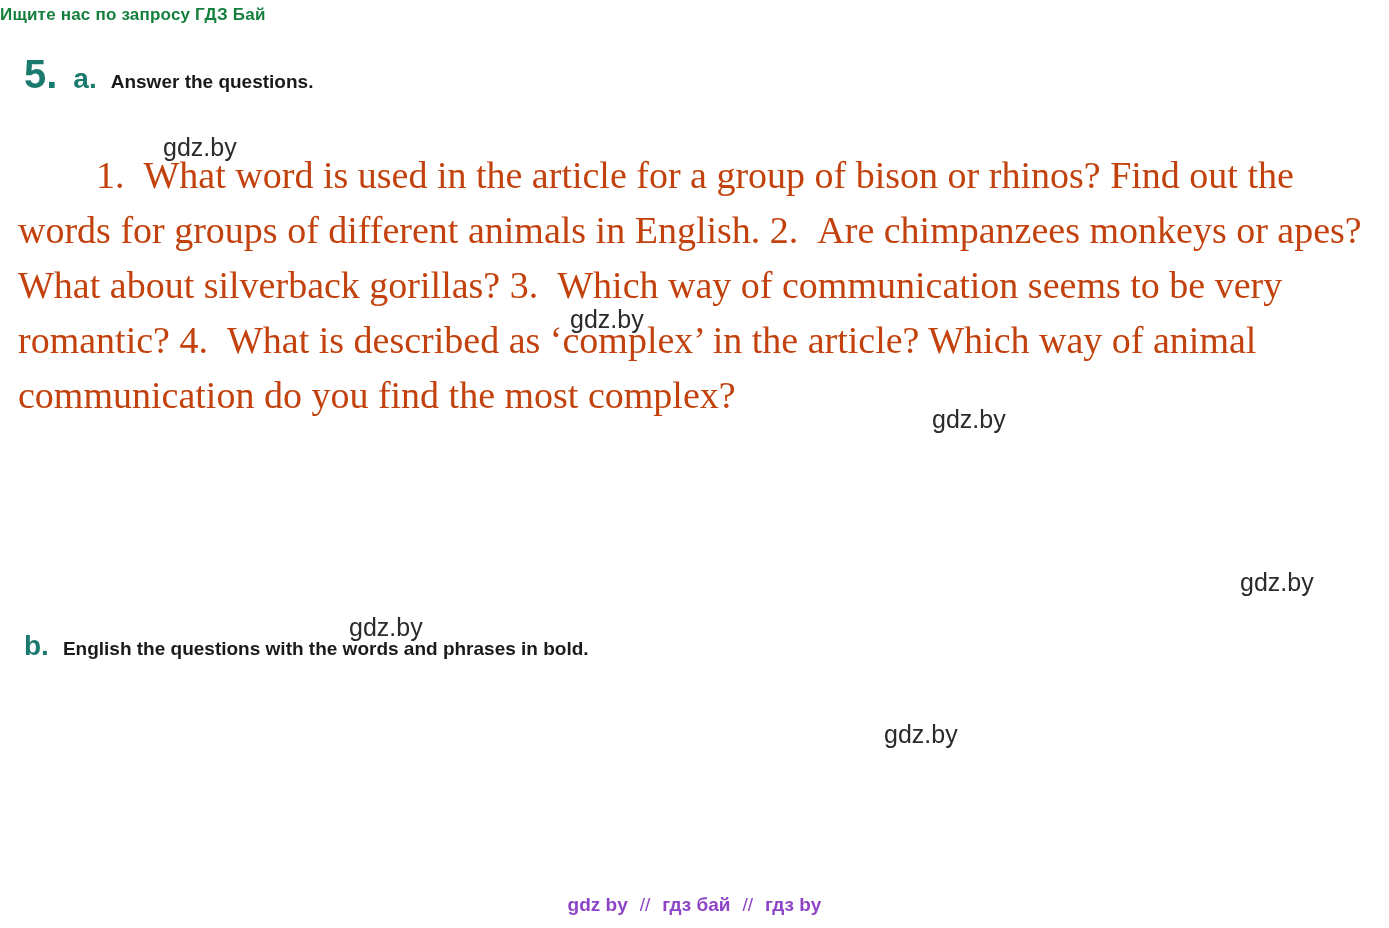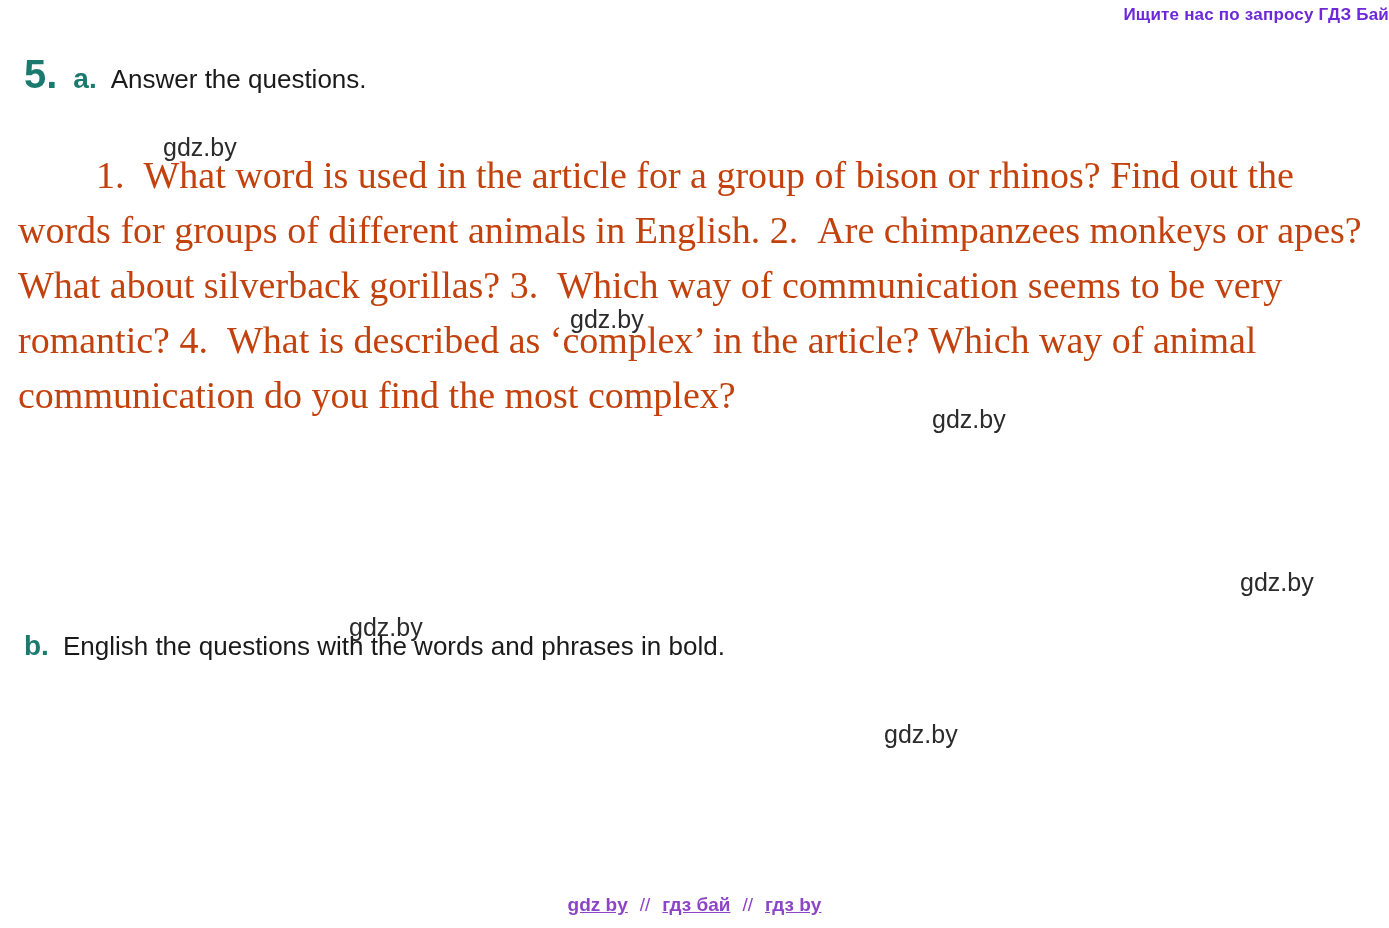--- a/index.html
+++ b/index.html
@@ -17,25 +17,25 @@
 
   
   .top-banner {
     position: absolute;
     top: 0;
     left: 0;
     width: 100%;
     height: 30px;
     display: flex;
     align-items: center;
-    justify-content: flex-end;
+    justify-content: flex-start;
     font-family: "Liberation Sans", sans-serif;
     font-size: 17px;
     font-weight: bold;
-    color: #6d28d9;
+    color: #15803d;
     letter-spacing: 0.2px;
   }
 
   
   .page {
     position: absolute;
     top: 30px;
     left: 0;
     width: 1389px;
     height: 868px;
@@ -56,22 +56,22 @@
     line-height: 1;
     margin-right: 16px;
   }
   .part-letter {
     font-size: 28px;
     font-weight: bold;
     color: #1b7a6e;
     margin-right: 14px;
   }
   .part-title {
-    font-size: 26px;
-    font-weight: normal;
+    font-size: 19px;
+    font-weight: bold;
     color: #1a1a1a;
   }
 
   .body-text {
     position: absolute;
     left: 18px;
     width: 1356px;
     font-family: "Liberation Serif", serif;
     font-size: 38px;
     line-height: 55px;
@@ -115,21 +115,21 @@
     width: 100%;
     height: 46px;
     display: flex;
     align-items: center;
     justify-content: center;
     gap: 12px;
     font-family: "Liberation Sans", sans-serif;
     font-size: 19px;
     font-weight: bold;
   }
-  .bottom-strip .bs-item { color: #8e44c6; text-decoration: underline; }
+  .bottom-strip .bs-item { color: #8e44c6; }
   .bottom-strip .bs-sep { color: #8e44c6; font-weight: normal; }
 </style>
 </head>
 <body>
 
 <div class="top-banner">
   <span>Ищите нас по запросу ГДЗ Бай</span>
 </div>
 
 <div class="page">

